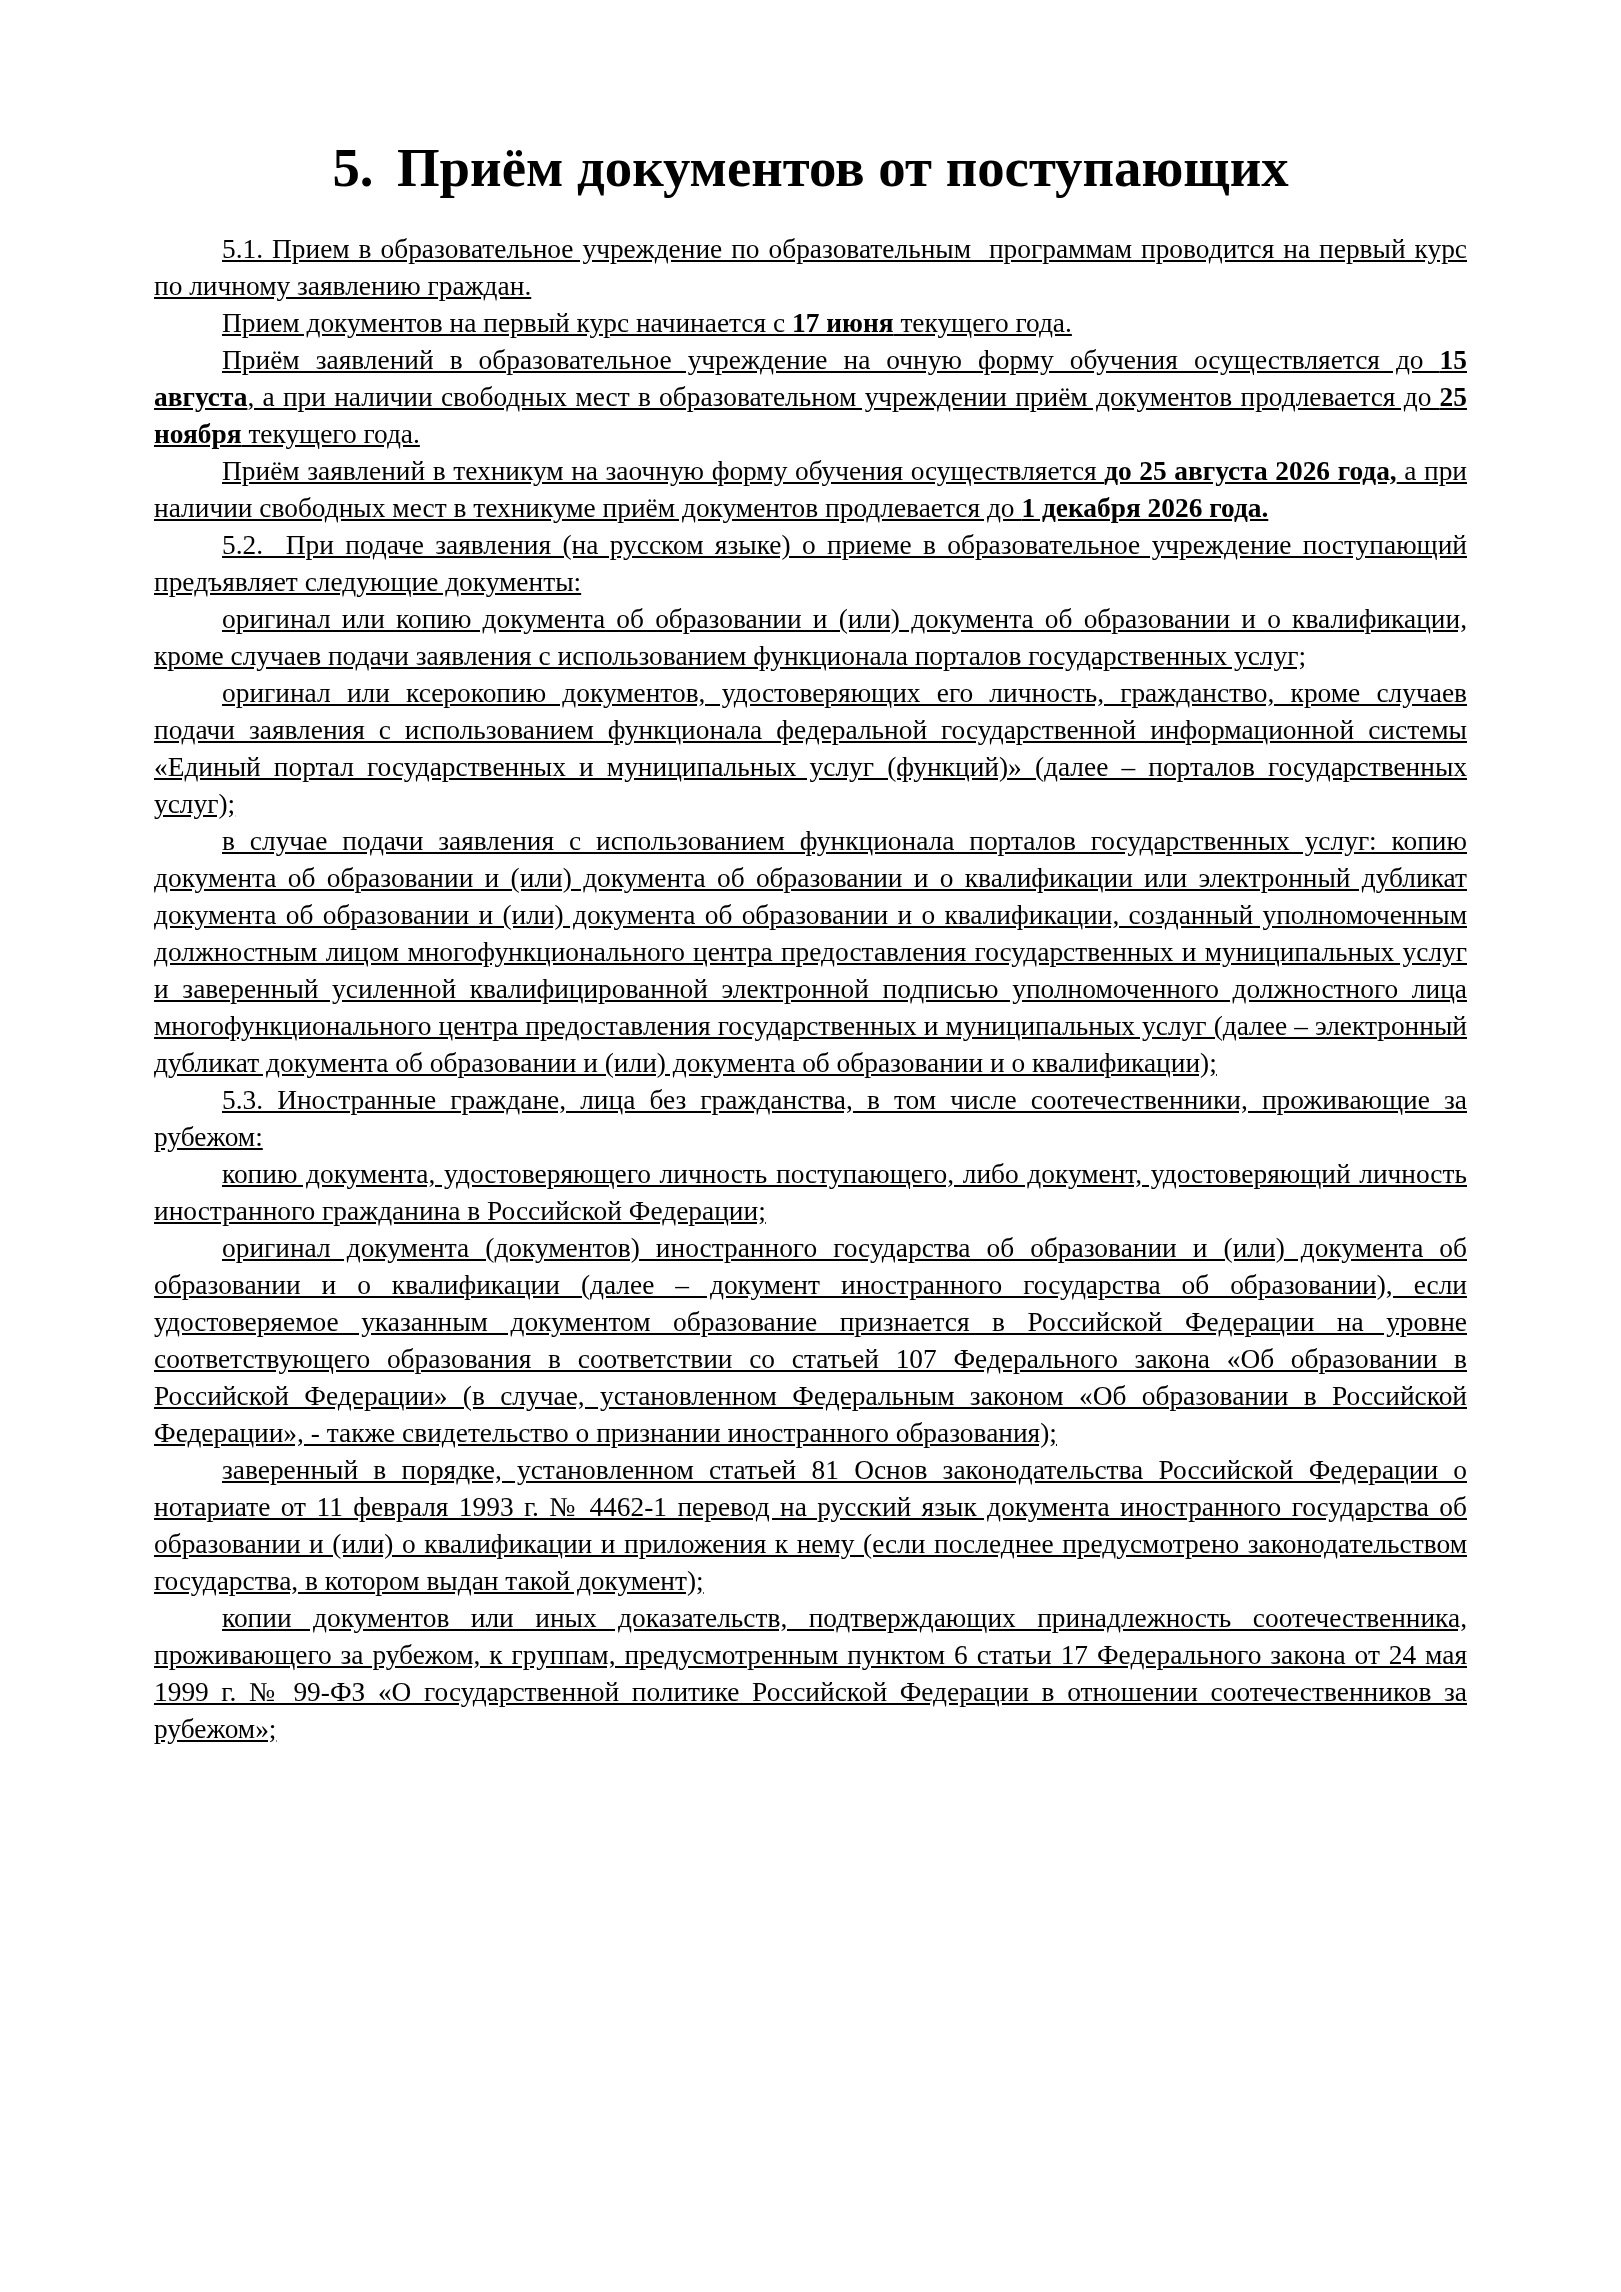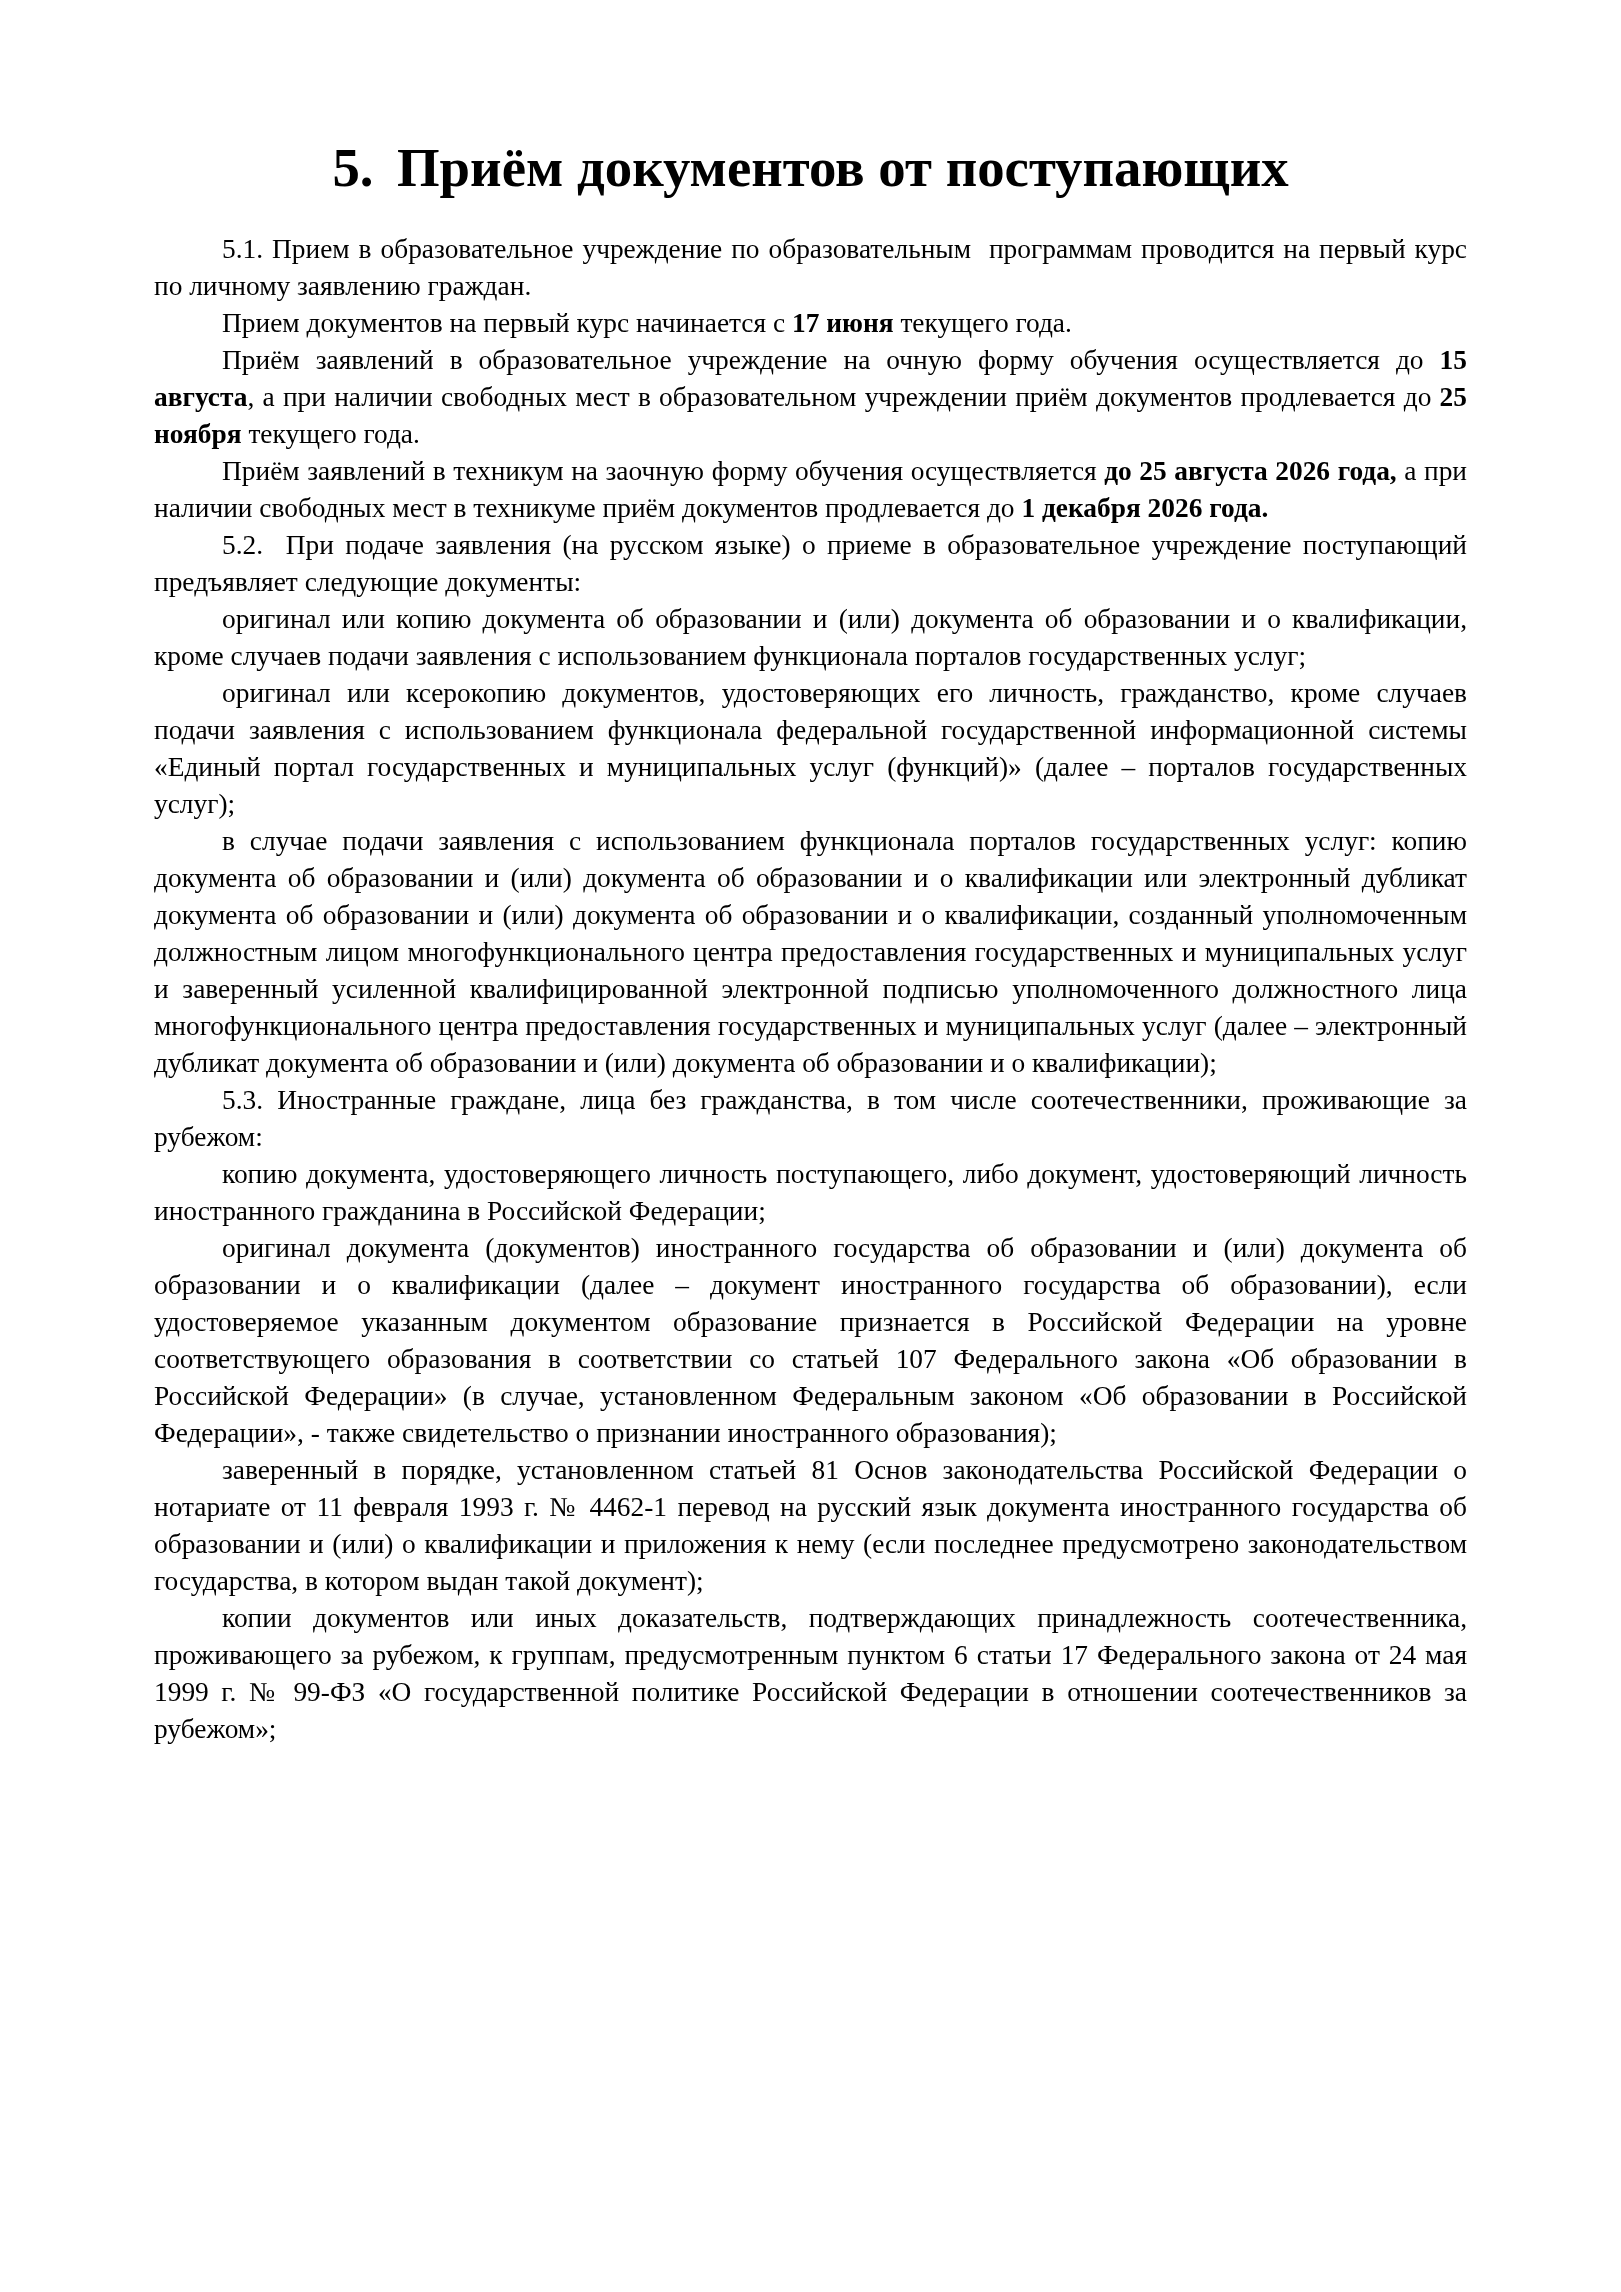--- a/index.html
+++ b/index.html
@@ -27,20 +27,21 @@
     margin: 0 0 45px 0;
     white-space: nowrap;
   }
   .doc-title .title-number {
     margin-right: 23.5px;
   }
   .para {
     margin: 0;
     text-align: justify;
     text-indent: 68px;
+    text-decoration: underline;
   }
   .run-bold {
     font-weight: 700;
   }
 </style>
 </head>
 <body>
 
 <div class="page">
   <h1 class="doc-title">

